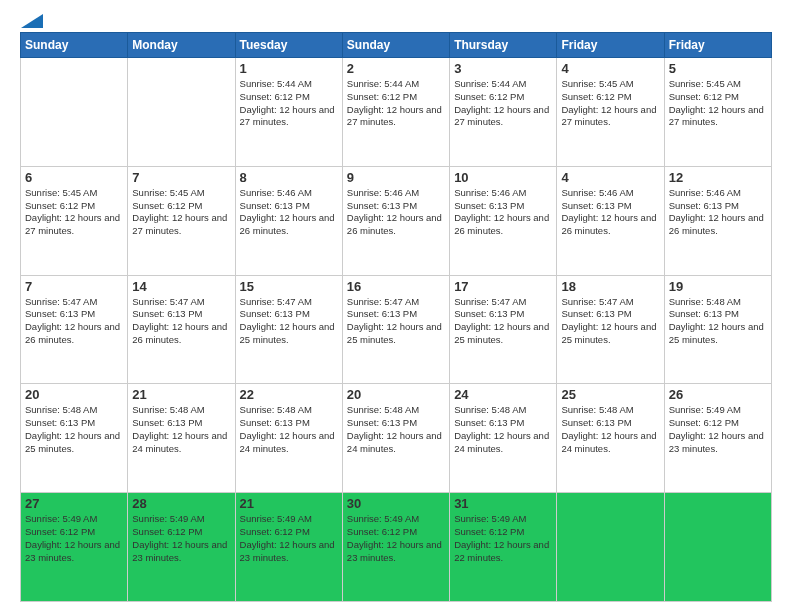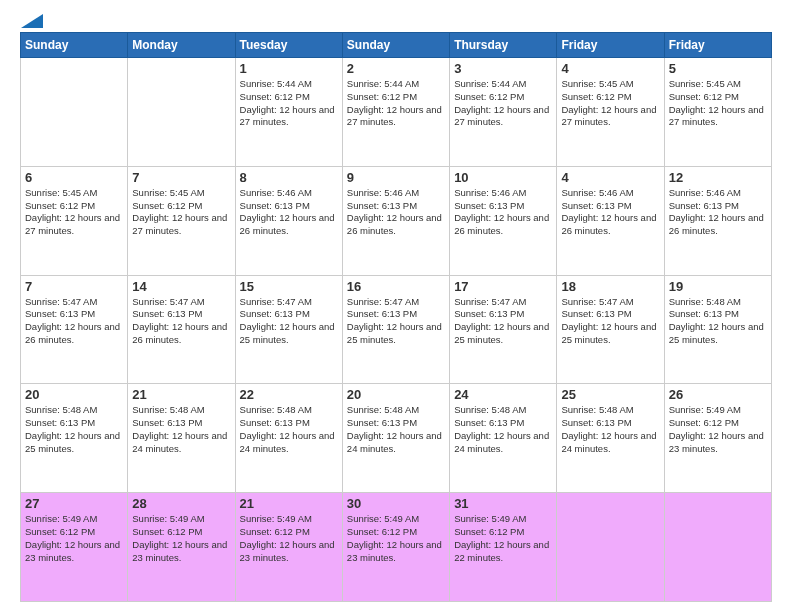--- a/index.html
+++ b/index.html
@@ -60,21 +60,21 @@
     .calendar tbody tr td {
       border: 1px solid #ccc;
       vertical-align: top;
       padding: 3px 4px;
       font-size: 10px;
       color: #333;
       height: 85px;
       background: #fff;
     }
     .calendar tbody tr:last-child td {
-      background: #f0abfc;
+      background: #22c55e;
     }
     .day-number {
       font-size: 13px;
       font-weight: bold;
       color: #333;
       display: block;
       margin-bottom: 2px;
     }
     .cell-info {
       font-size: 9.5px;

